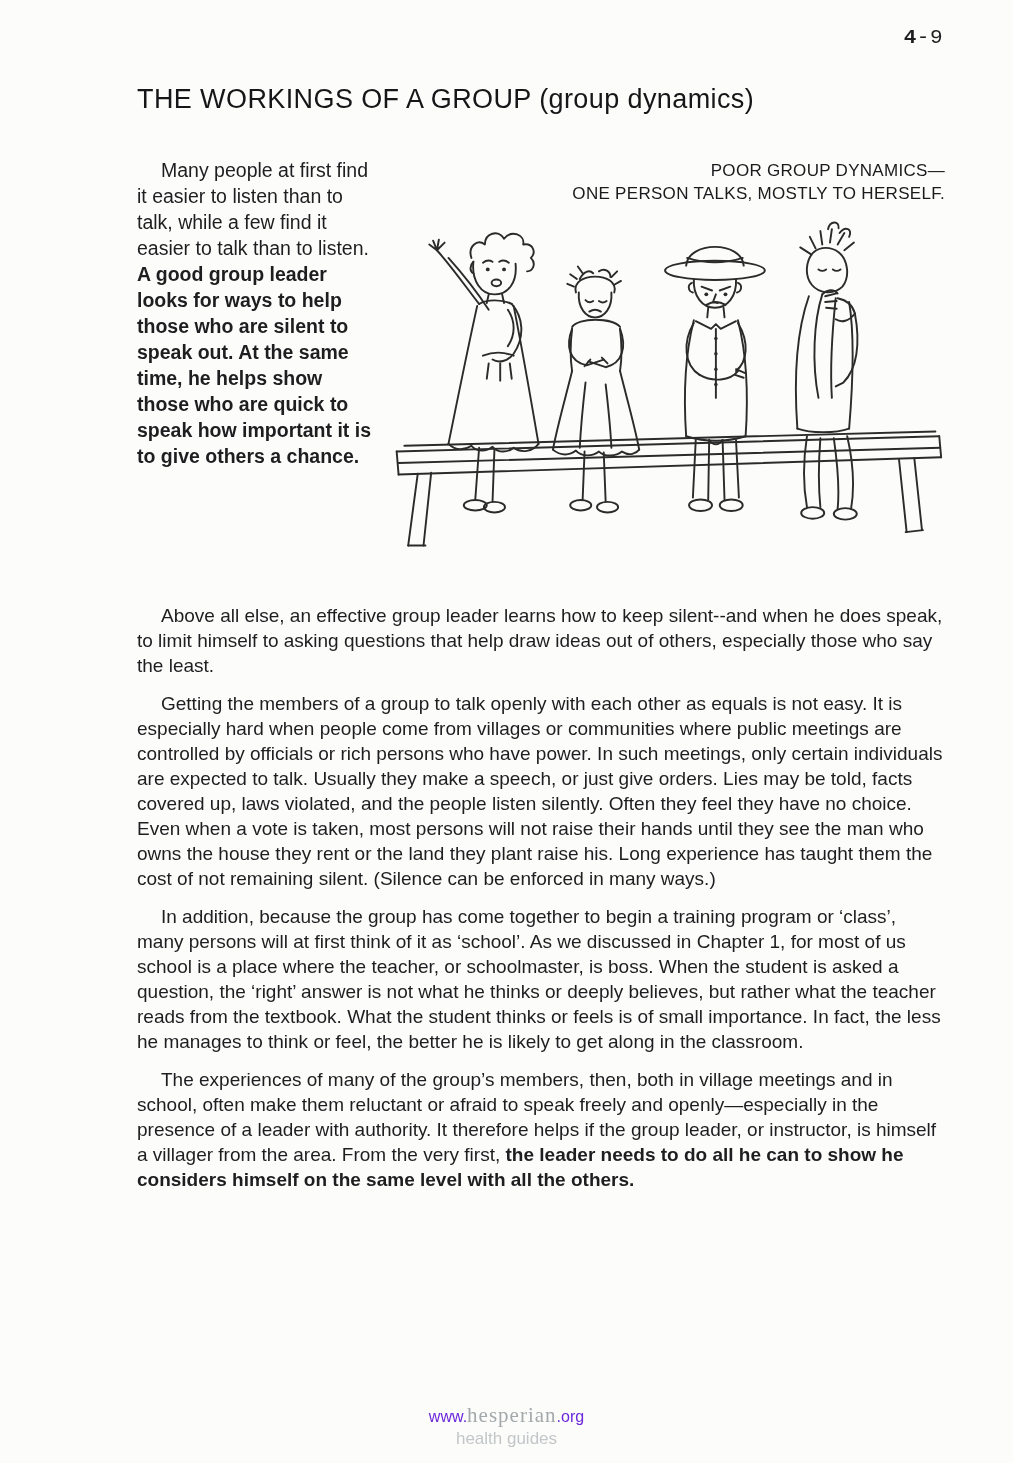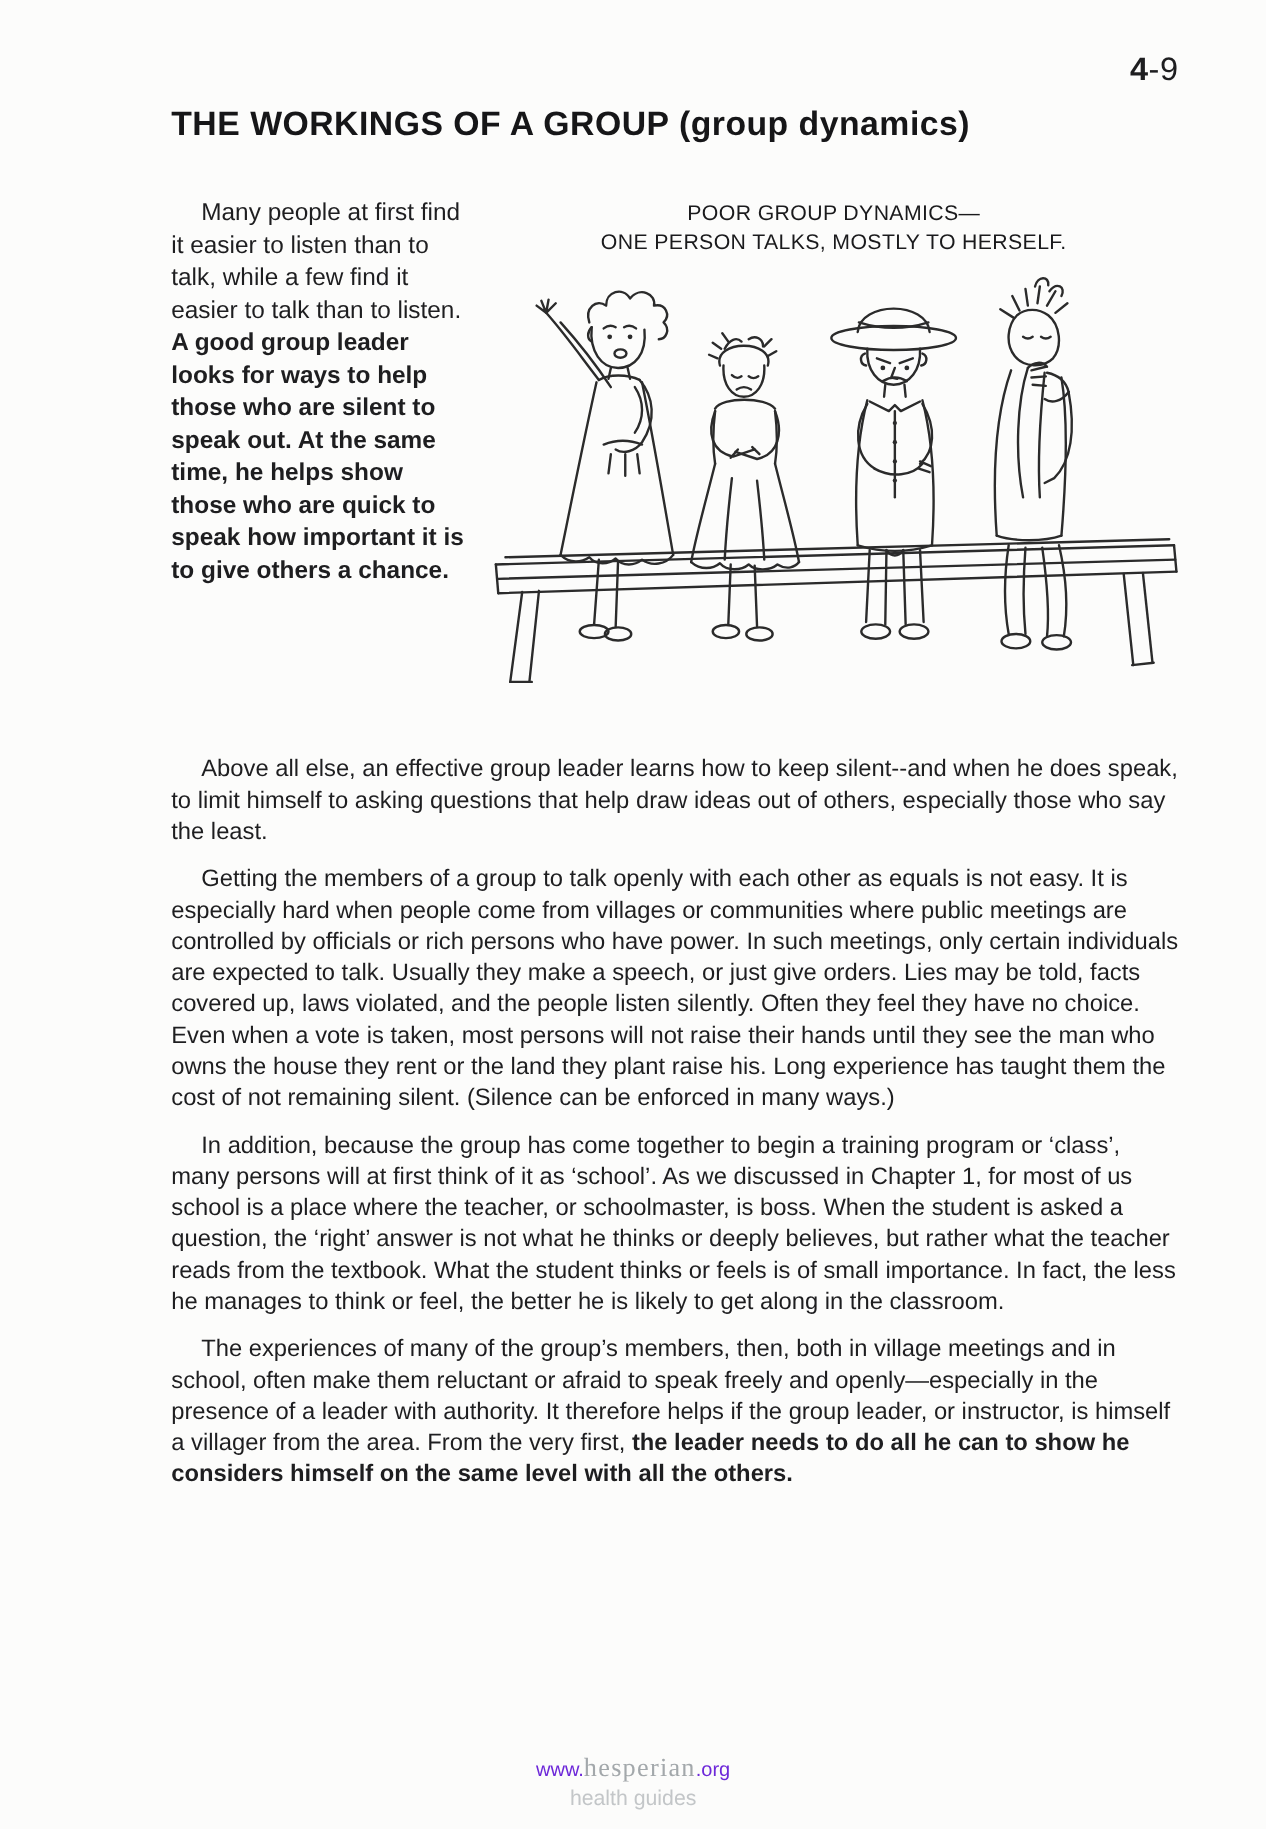--- a/index.html
+++ b/index.html
@@ -5,39 +5,39 @@
   * { margin:0; padding:0; box-sizing:border-box; }
   html,body { background:#ffffff; }
   body {
     width:1013px; height:1463px;
     position:relative; overflow:hidden;
     font-family:"Liberation Sans", sans-serif;
     color:#1e1e20;
     background:#fcfcfb;
   }
   .page-number {
-    position:absolute; top:40px; right:70px;
-    font-size:26px; letter-spacing:0.5px;
+    position:absolute; top:26px; right:70px;
+    font-size:21px; letter-spacing:0.5px;font-family:Liberation Mono, monospace;
   }
   .page-number .pn-bold { font-weight:700; }
   .page {
     padding:84px 68px 0 137px;
   }
   .title {
-    font-size:27px; font-weight:700; letter-spacing:0.4px;
+    font-size:27px; font-weight:400; letter-spacing:0.4px;
     margin:0 0 42px 0; color:#161618;
   }
   .content {
     font-size:19.5px; line-height:26px;
   }
   .figure {
     float:right; width:556px; margin:2px 0 10px 12px;
   }
   .caption {
-    text-align:center; font-size:17px; line-height:23px;
+    text-align:right; font-size:17px; line-height:23px;
     letter-spacing:0.3px; margin-bottom:5px; color:#1a1a1c;
   }
   .drawing { display:block; width:556px; height:auto; }
   .content p { margin:0 0 26px 0; text-indent:24px; }
   .content p.no-bottom { margin-bottom:0; }
   strong { font-weight:700; }
   .content-body {
     clear:right;
     font-size:19px; line-height:25px;
     margin-top:31px;

